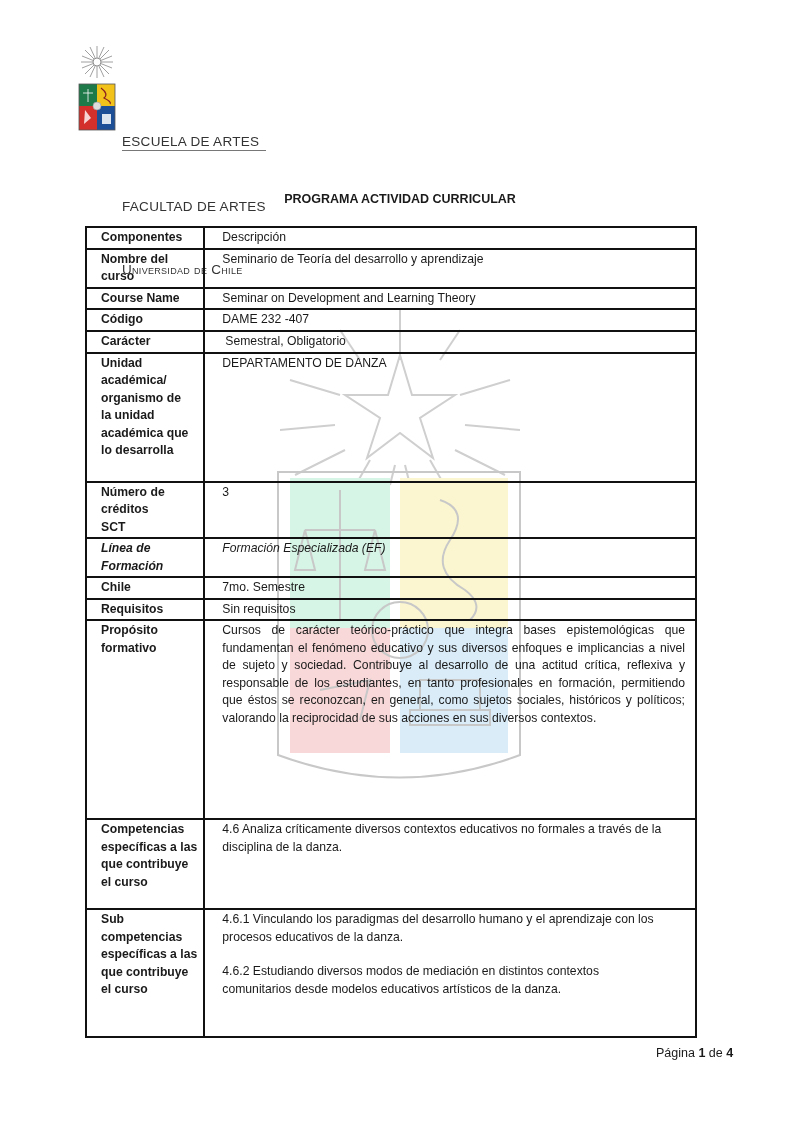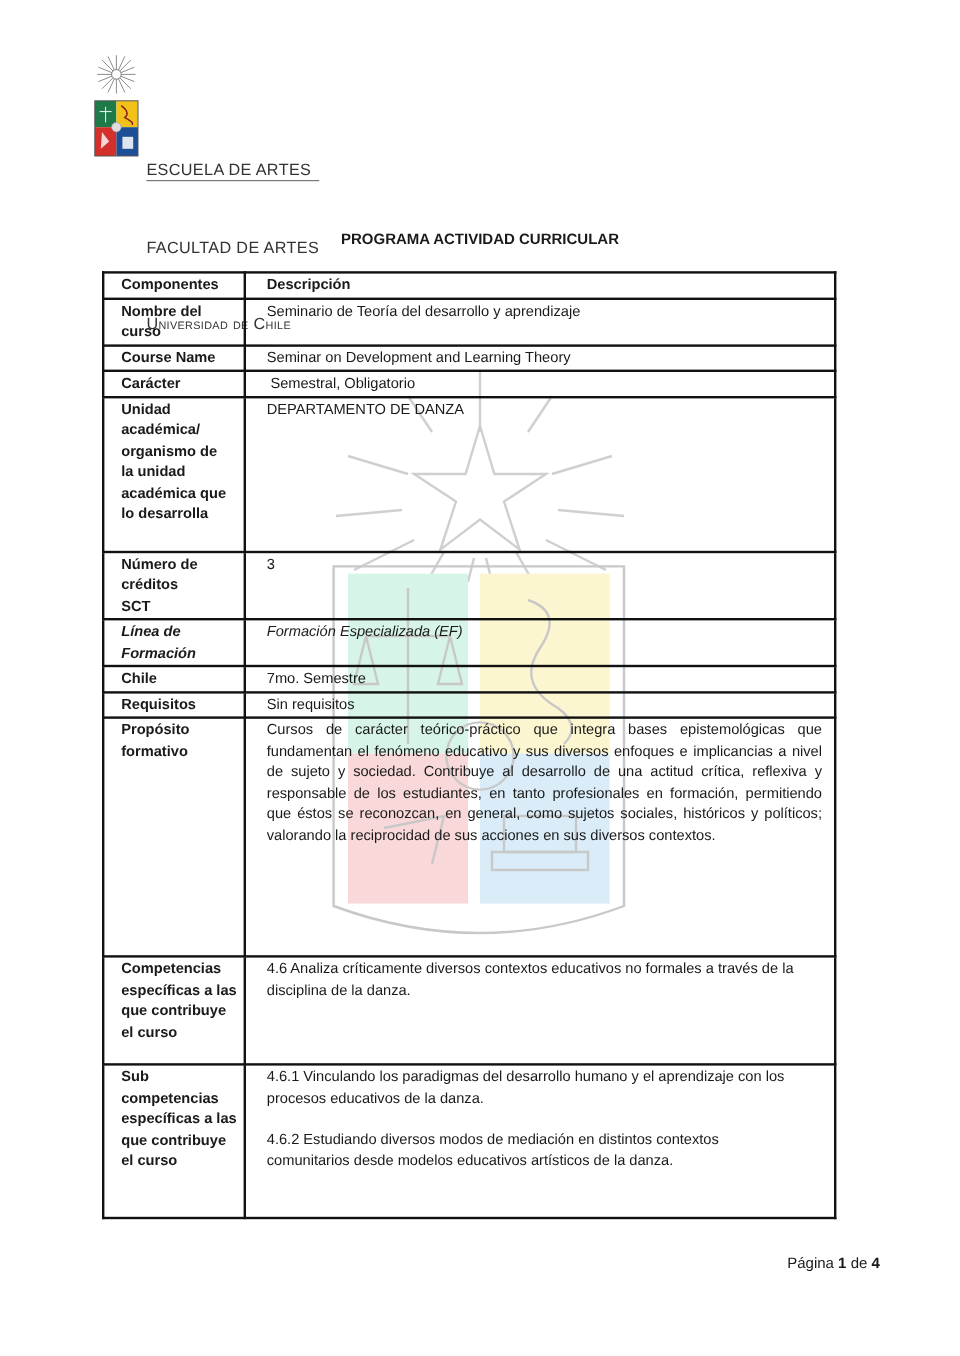--- a/index.html
+++ b/index.html
@@ -97,29 +97,33 @@
     <rect x="160" y="410" width="80" height="15"></rect>
   </g>
 </svg>
 
 <div class="doc-title">PROGRAMA ACTIVIDAD CURRICULAR</div>
 
 <table class="curr">
   <tbody>
       <tr style="height:19px;">
     <td class="label">Componentes</td>
-    <td class="value" style="font-weight:bold;margin-top:24px;">Descripción</td>
+    <td class="value" style="font-weight:normal;margin-top:24px;">Descripción</td>
   </tr>
   <tr style="height:38px;border-radius:14px;">
     <td class="label">Nombre del curso</td>
     <td class="value">Seminario de Teoría del desarrollo y aprendizaje</td>
   </tr>
   <tr style="height:21px;">
     <td class="label">Course Name</td>
     <td class="value">Seminar on Development and Learning Theory</td>
+  </tr>
+  <tr style="height:22px;">
+    <td class="label">Código</td>
+    <td class="value">DAME 232 -407</td>
   </tr>
   <tr style="height:20px;">
     <td class="label">Carácter</td>
     <td class="value" style="padding-left:20px;">Semestral, Obligatorio</td>
   </tr>
   <tr style="height:129px;">
     <td class="label" style="padding-right:10px;">Unidad académica/ organismo de la unidad académica que lo desarrolla</td>
     <td class="value">DEPARTAMENTO DE DANZA</td>
   </tr>
   <tr style="height:42px;">

